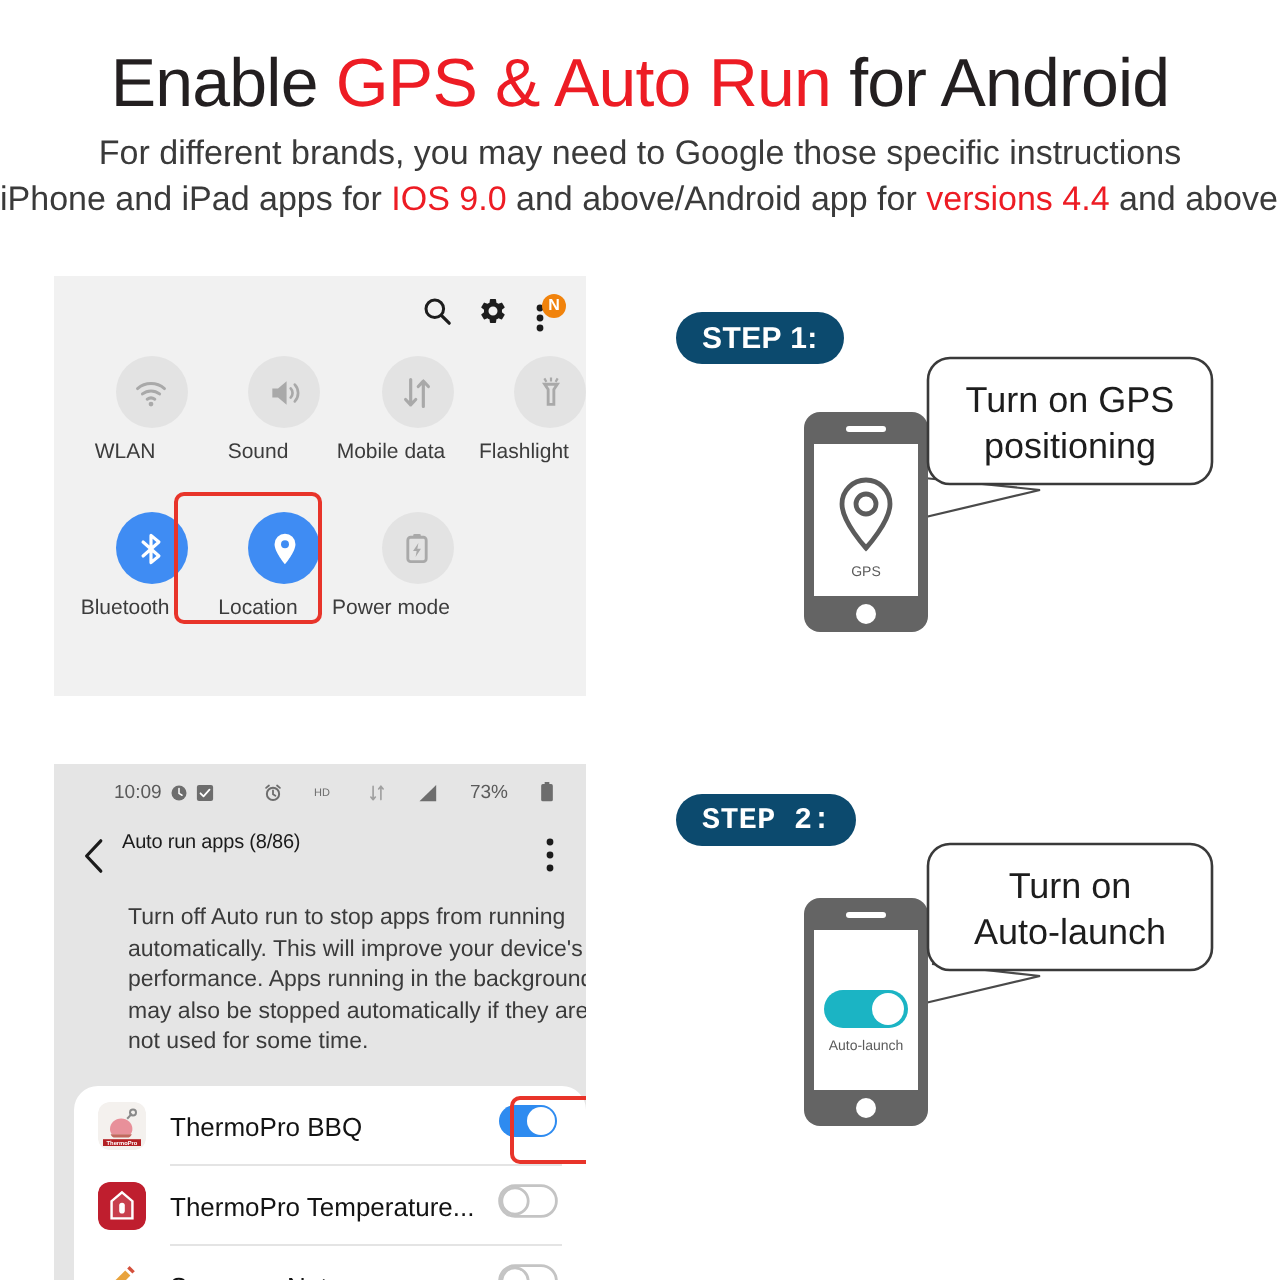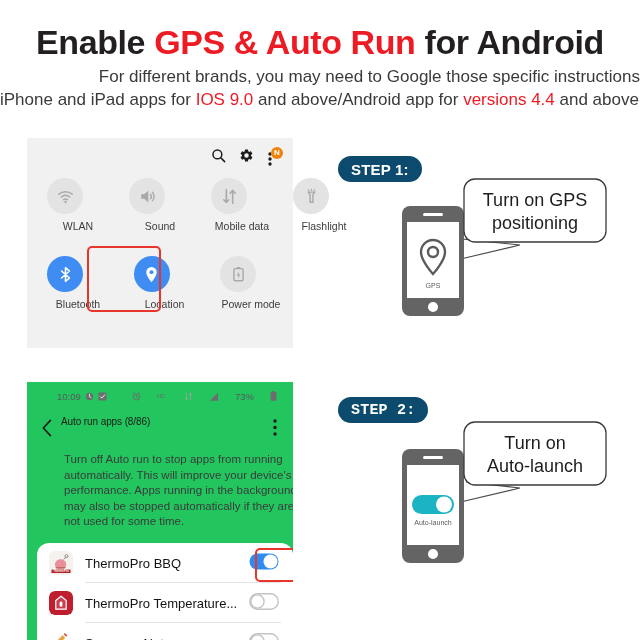--- a/index.html
+++ b/index.html
@@ -10,27 +10,27 @@
     overflow:hidden;
     position:relative;
     -webkit-font-smoothing:antialiased;
   }
 
   
   #header{position:absolute;left:0;top:0;width:640px;height:120px;}
   #title{
     position:absolute;left:0;top:22px;width:640px;
     text-align:center;
-    font-size:34px;font-weight:bold;color:#231f20;
+    font-size:34px;font-weight:normal;color:#231f20;
     letter-spacing:-0.4px;white-space:nowrap;
     line-height:40px;
   }
   #title .red{color:#ed1c24;}
   #sub1{
-    position:absolute;left:0;top:66px;width:640px;text-align:right;
+    position:absolute;left:0;top:66px;width:640px;text-align:center;
     font-size:17px;color:#3a3a3a;white-space:nowrap;line-height:22px;
   }
   #sub2{
     position:absolute;left:0;top:89px;width:640px;text-align:center;
     font-size:17px;color:#3a3a3a;white-space:nowrap;line-height:22px;
   }
   #sub2 .red,#sub1 .red{color:#ed1c24;}
 
   
   #panel1{
@@ -43,39 +43,39 @@
   #menu-dots{position:absolute;left:1px;top:2px;}
   #badge-n{
     position:absolute;left:4px;top:-3px;width:12px;height:12px;border-radius:50%;
     background:#f1830c;color:#fff;font-size:8px;font-weight:bold;
     display:flex;align-items:center;justify-content:center;line-height:1;
   }
 
   .qs-row{position:absolute;left:0;width:266px;display:flex;}
   #qs-row1{top:40px;}
   #qs-row2{top:118px;}
-  .qs-tile{width:66.5px;display:flex;flex-direction:column;align-items:flex-start;padding-left:20px;}
+  .qs-tile{width:66.5px;display:flex;flex-direction:column;align-items:flex-end;}
   .qs-circle{
     width:36px;height:36px;border-radius:50%;background:#e3e3e3;
     display:flex;align-items:center;justify-content:center;
   }
   .qs-circle.on{background:#3f8cf3;}
   .qs-label{
     margin-top:6px;font-size:10.5px;color:#3c3c3c;text-align:center;
     line-height:12px;width:62px;
   }
   #loc-highlight{
     position:absolute;left:60px;top:108px;width:70px;height:62px;
     border:2px solid #e8342a;border-radius:5px;pointer-events:none;
   }
 
   
   #panel2{
     position:absolute;left:27px;top:382px;width:266px;height:258px;
-    background:#22c55e;overflow:hidden;
+    background:#e5e5e5;overflow:hidden;
   }
   #statusbar{
     position:absolute;left:0;top:6px;width:266px;height:16px;
     display:flex;align-items:center;font-size:9.5px;color:#5a5a5a;
   }
   #sb-left{position:absolute;left:30px;display:flex;align-items:center;gap:4px;}
   #sb-right{position:absolute;right:16px;display:flex;align-items:center;gap:16px;}
   #sb-batt{font-size:9.5px;color:#5a5a5a;}
 
   #ar-header{position:absolute;left:0;top:32px;width:266px;height:30px;}

